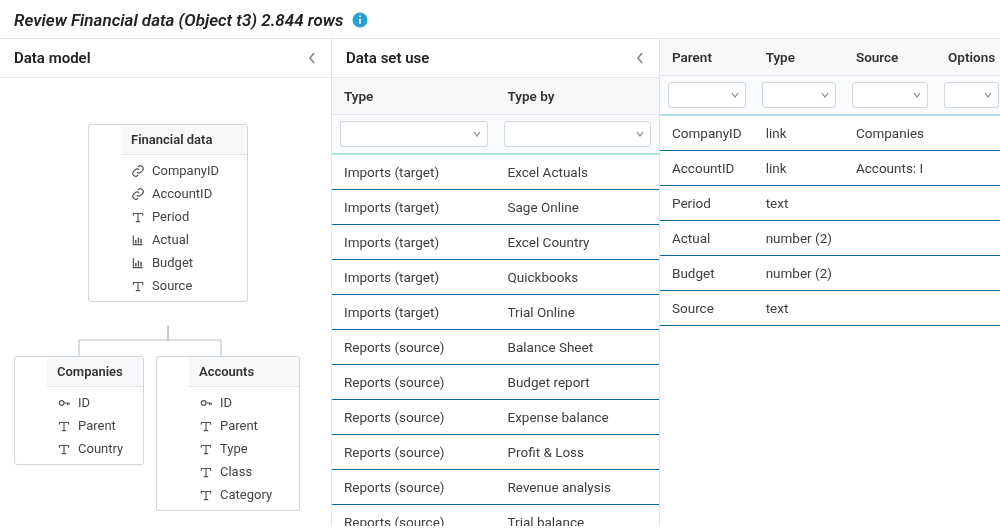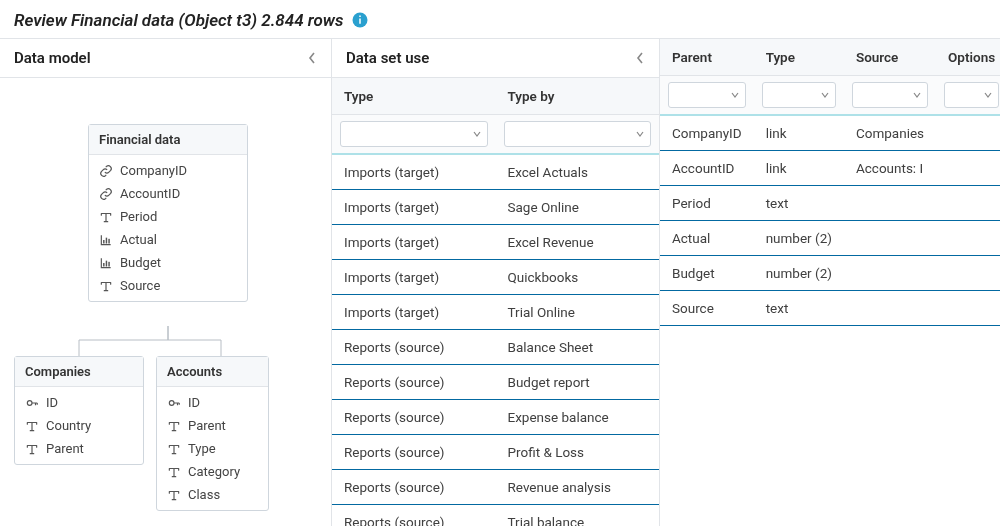--- a/index.html
+++ b/index.html
@@ -63,20 +63,21 @@
     padding: 20px 16px;
     flex: 1;
   }
   .entity {
     position: absolute;
     border: 1px solid #cfd6dd;
     border-radius: 3px;
     background: #fff;
     font-size: 13px;
     box-shadow: 0 0 0 rgba(0,0,0,0);
+    padding-left: 32px;
   }
   .entity-header {
     background: #f6f8fa;
     padding: 7px 10px;
     font-weight: 600;
     border-bottom: 1px solid #e1e4e8;
     color: #333;
   }
   .entity-fields { padding: 4px 0; }
   .entity-field {
@@ -84,21 +85,21 @@
     align-items: center;
     gap: 7px;
     padding: 4px 10px;
     color: #444;
   }
   .field-icon { width: 14px; text-align: center; color: #555; }
   .field-icon svg { display:block; }
 
   .entity-financial { top: 46px; left: 88px; width: 160px; }
   .entity-companies { top: 278px; left: 14px; width: 130px; }
-  .entity-accounts  { top: 278px; left: 156px; width: 113px; }
+  .entity-accounts  { top: 278px; left: 156px; width: 144px; }
 
   .connectors {
     position: absolute;
     top: 0; left: 0;
     width: 100%; height: 100%;
     pointer-events: none;
   }
 
   
   .table {
@@ -248,29 +249,29 @@
                 </svg>
               </span>
               <span>ID</span>
             </div>
             <div class="entity-field">
               <span class="field-icon">
                 <svg width="14" height="14" viewBox="0 0 24 24">
                   <path d="M4 6h16M4 6v3M20 6v3M12 6v14M9 20h6" stroke="#555" stroke-width="2" fill="none" stroke-linecap="round"></path>
                 </svg>
               </span>
+              <span>Parent</span>
+            </div>
+            <div class="entity-field">
+              <span class="field-icon">
+                <svg width="14" height="14" viewBox="0 0 24 24">
+                  <path d="M4 6h16M4 6v3M20 6v3M12 6v14M9 20h6" stroke="#555" stroke-width="2" fill="none" stroke-linecap="round"></path>
+                </svg>
+              </span>
               <span>Country</span>
-            </div>
-            <div class="entity-field">
-              <span class="field-icon">
-                <svg width="14" height="14" viewBox="0 0 24 24">
-                  <path d="M4 6h16M4 6v3M20 6v3M12 6v14M9 20h6" stroke="#555" stroke-width="2" fill="none" stroke-linecap="round"></path>
-                </svg>
-              </span>
-              <span>Parent</span>
             </div>
           </div>
       </div>
 
       <div class="entity entity-accounts">
         <div class="entity-header">Accounts</div>
         <div class="entity-fields" id="fields-accounts">
             <div class="entity-field">
               <span class="field-icon">
                 <svg width="14" height="14" viewBox="0 0 24 24">
@@ -295,29 +296,29 @@
                 </svg>
               </span>
               <span>Type</span>
             </div>
             <div class="entity-field">
               <span class="field-icon">
                 <svg width="14" height="14" viewBox="0 0 24 24">
                   <path d="M4 6h16M4 6v3M20 6v3M12 6v14M9 20h6" stroke="#555" stroke-width="2" fill="none" stroke-linecap="round"></path>
                 </svg>
               </span>
+              <span>Class</span>
+            </div>
+            <div class="entity-field">
+              <span class="field-icon">
+                <svg width="14" height="14" viewBox="0 0 24 24">
+                  <path d="M4 6h16M4 6v3M20 6v3M12 6v14M9 20h6" stroke="#555" stroke-width="2" fill="none" stroke-linecap="round"></path>
+                </svg>
+              </span>
               <span>Category</span>
-            </div>
-            <div class="entity-field">
-              <span class="field-icon">
-                <svg width="14" height="14" viewBox="0 0 24 24">
-                  <path d="M4 6h16M4 6v3M20 6v3M12 6v14M9 20h6" stroke="#555" stroke-width="2" fill="none" stroke-linecap="round"></path>
-                </svg>
-              </span>
-              <span>Class</span>
             </div>
           </div>
       </div>
     </div>
   </div>
 
   <div class="panel panel-data-set-use">
     <div class="panel-header">
       <span class="panel-title">Data set use</span>
       <span class="collapse-icon">
@@ -353,21 +354,21 @@
           <tr class="tbody-row">
             <td>Imports (target)</td>
             <td>Excel Actuals</td>
           </tr>
           <tr class="tbody-row">
             <td>Imports (target)</td>
             <td>Sage Online</td>
           </tr>
           <tr class="tbody-row">
             <td>Imports (target)</td>
-            <td>Excel Revenue</td>
+            <td>Excel Country</td>
           </tr>
           <tr class="tbody-row">
             <td>Imports (target)</td>
             <td>Quickbooks</td>
           </tr>
           <tr class="tbody-row">
             <td>Imports (target)</td>
             <td>Trial Online</td>
           </tr>
           <tr class="tbody-row">

